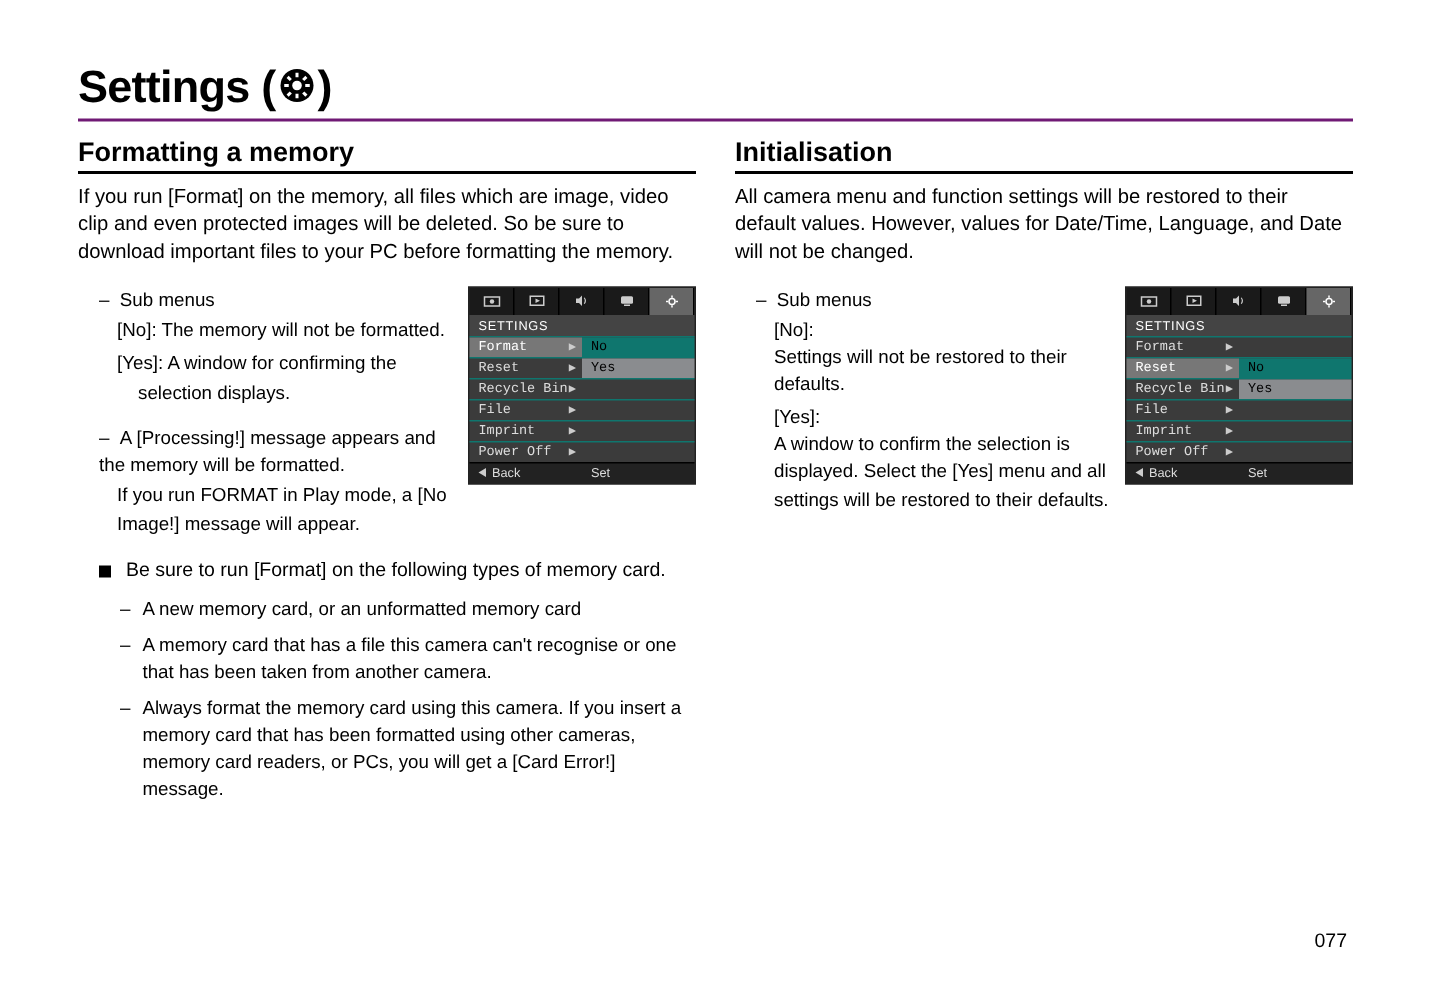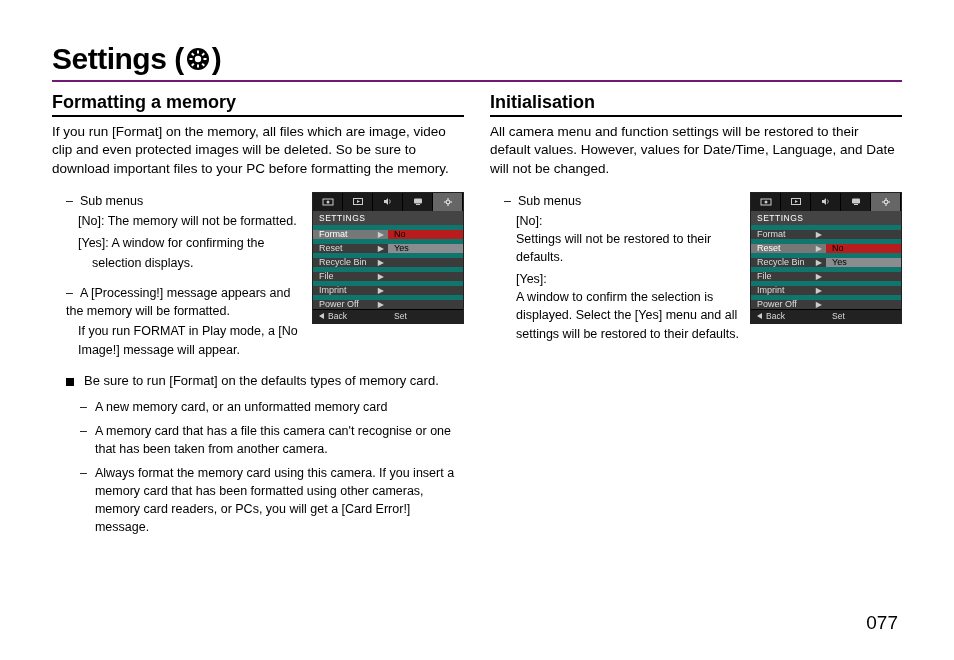--- a/index.html
+++ b/index.html
@@ -19,34 +19,34 @@
   .sub-text .indent1 { margin-left: 26px; }
   .sub-text .indent2 { margin-left: 40px; }
   .sub-text .row { display: flex; margin-left: 26px; flex-direction: column; }
   .sub-text .row .lbl { width: 44px; flex: none; }
   .sub-text p { margin-bottom: 2px; }
   .note-row { display: flex; align-items: flex-start; gap: 10px; margin: 6px 0 10px 14px; font-size: 13px; }
   .square { width: 8px; height: 8px; background: #000; margin-top: 5px; flex: none; }
   .dash-list { margin-left: 28px; font-size: 12.5px; line-height: 1.45; }
   .dash-list p { display: flex; gap: 8px; margin-bottom: 6px; }
   .dash-list p span:first-child { flex: none; }
-  .page-num { position: absolute; bottom: 26px; right: 56px; font-size: 19px; }
+  .page-num { position: absolute; bottom: 26px; right: 56px; font-size: 13px; }
 
   
   .lcd { width: 152px; flex: none; border: 1px solid #222; background: #2a2a2a; font-size: 9px; color: #ddd; }
   .lcd-tabs { display: flex; height: 18px; background: #1a1a1a; }
   .lcd-tab { flex: 1; display: flex; align-items: center; justify-content: center; border-right: 1px solid #000; }
   .lcd-tab.active { background: #666; }
   .lcd-tab svg { display: block; }
   .lcd-title { background: #444; color: #fff; padding: 2px 6px; font-size: 8.5px; letter-spacing: 0.5px; }
-  .lcd-row { display: flex; height: 14px; align-items: flex-end; background: #3b3b3b; border-top: 5px solid #0f766e; }
+  .lcd-row { display: flex; height: 14px; align-items: flex-end; background: #3b3b3b; border-top: 1px solid #0f766e; font-family: Liberation Mono, monospace; }
   .lcd-row.hl .lcd-cell-l { background: #777; color: #fff; }
   .lcd-cell-l { width: 75px; padding-left: 6px; display: flex; align-items: center; justify-content: space-between; padding-right: 4px; height: 100%; }
   .lcd-cell-r { flex: 1; padding-left: 6px; height: 100%; display: flex; align-items: center; }
-  .lcd-row.hl .lcd-cell-r { background: #b91c1c; color: #000; }
+  .lcd-row.hl .lcd-cell-r { background: #0f766e; color: #000; }
   .lcd-arrow { font-size: 8px; color: #ccc; }
   .lcd-footer { display: flex; height: 14px; background: #222; align-items: center; font-size: 8.5px; border-top: 1px solid #000; }
   .lcd-footer .f-left { width: 75px; display: flex; align-items: center; padding-left: 6px; gap: 4px; }
   .lcd-footer .f-right { flex: 1; padding-left: 6px; }
   .tri-left { width:0; height:0; border-top:3px solid transparent; border-bottom:3px solid transparent; border-right:5px solid #ccc; display:inline-block; }
 </style>
 </head>
 <body>
 
 <div class="page">
@@ -174,21 +174,21 @@
                 <span class="tri-left"></span>
                 <span>Back</span>
               </div>
               <div class="f-right">Set</div>
             </div>
         </div>
       </div>
 
       <div class="note-row">
         <div class="square"></div>
-        <div>Be sure to run [Format] on the defaults types of memory card.</div>
+        <div>Be sure to run [Format] on the following types of memory card.</div>
       </div>
 
       <div class="dash-list">
         <p>
             <span>–</span>
             <span>A new memory card, or an unformatted memory card</span>
           </p>
         <p>
             <span>–</span>
             <span>A memory card that has a file this camera can't recognise or one that has been taken from another camera.</span>

